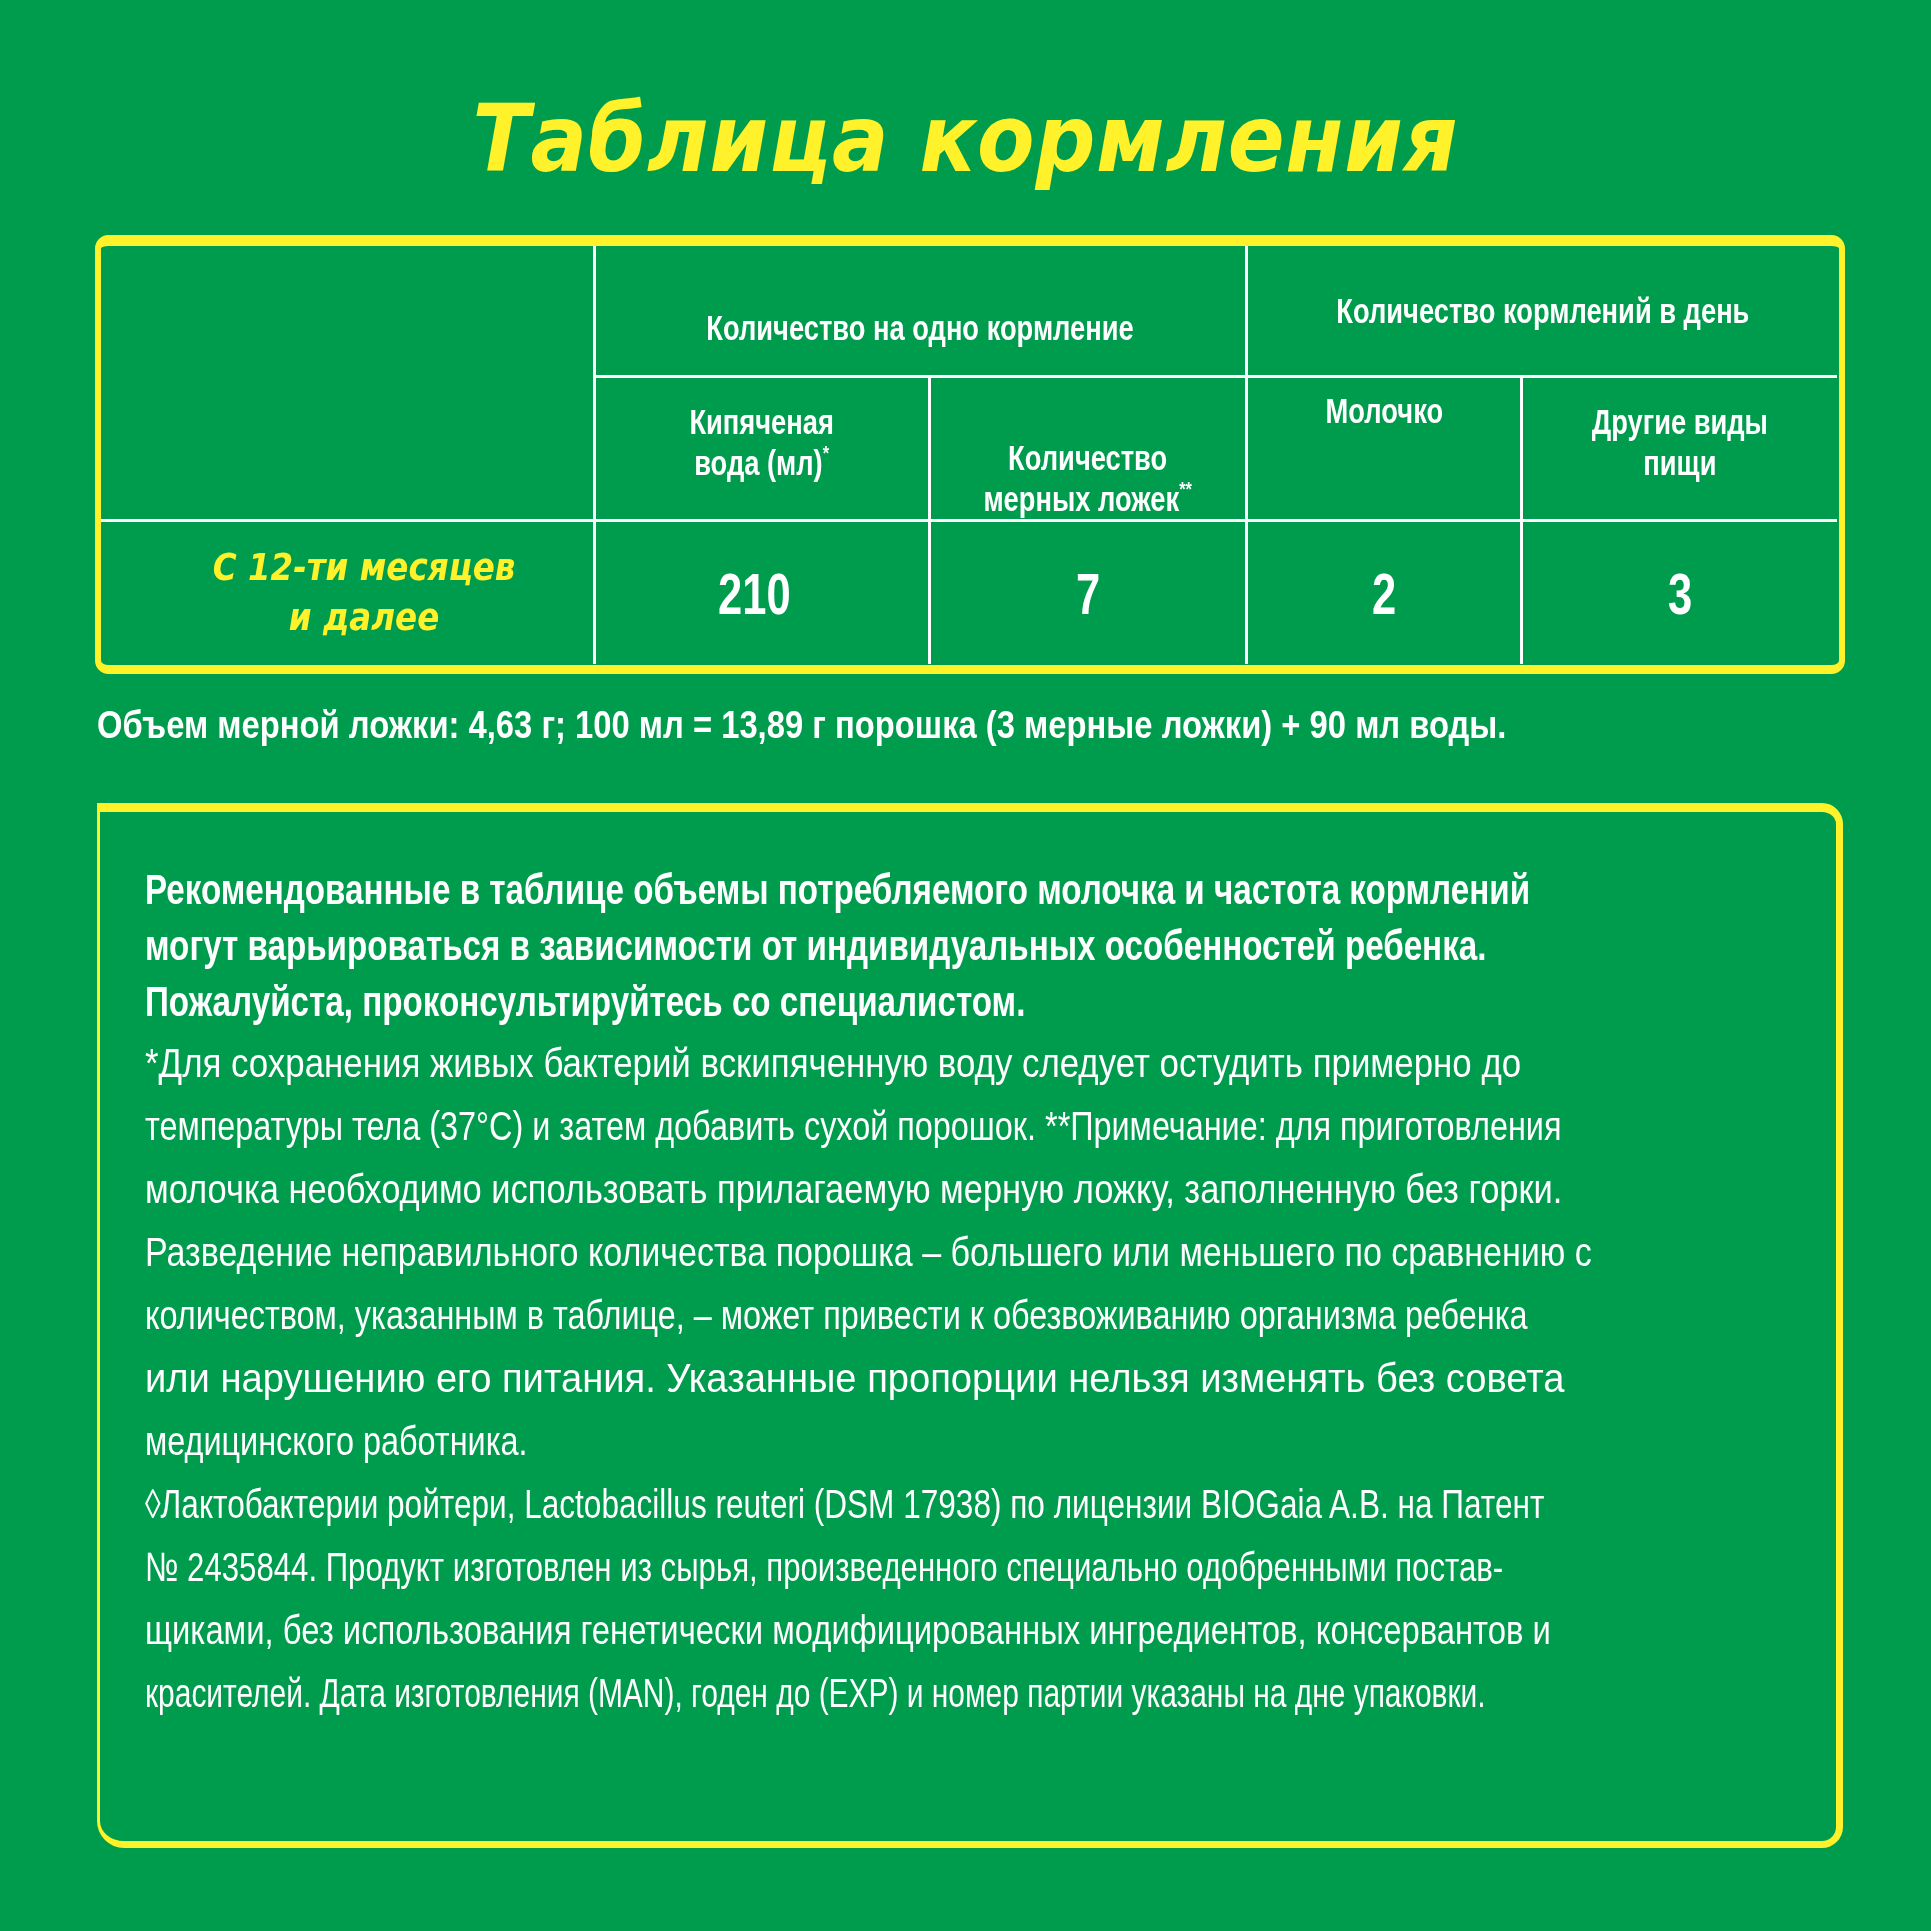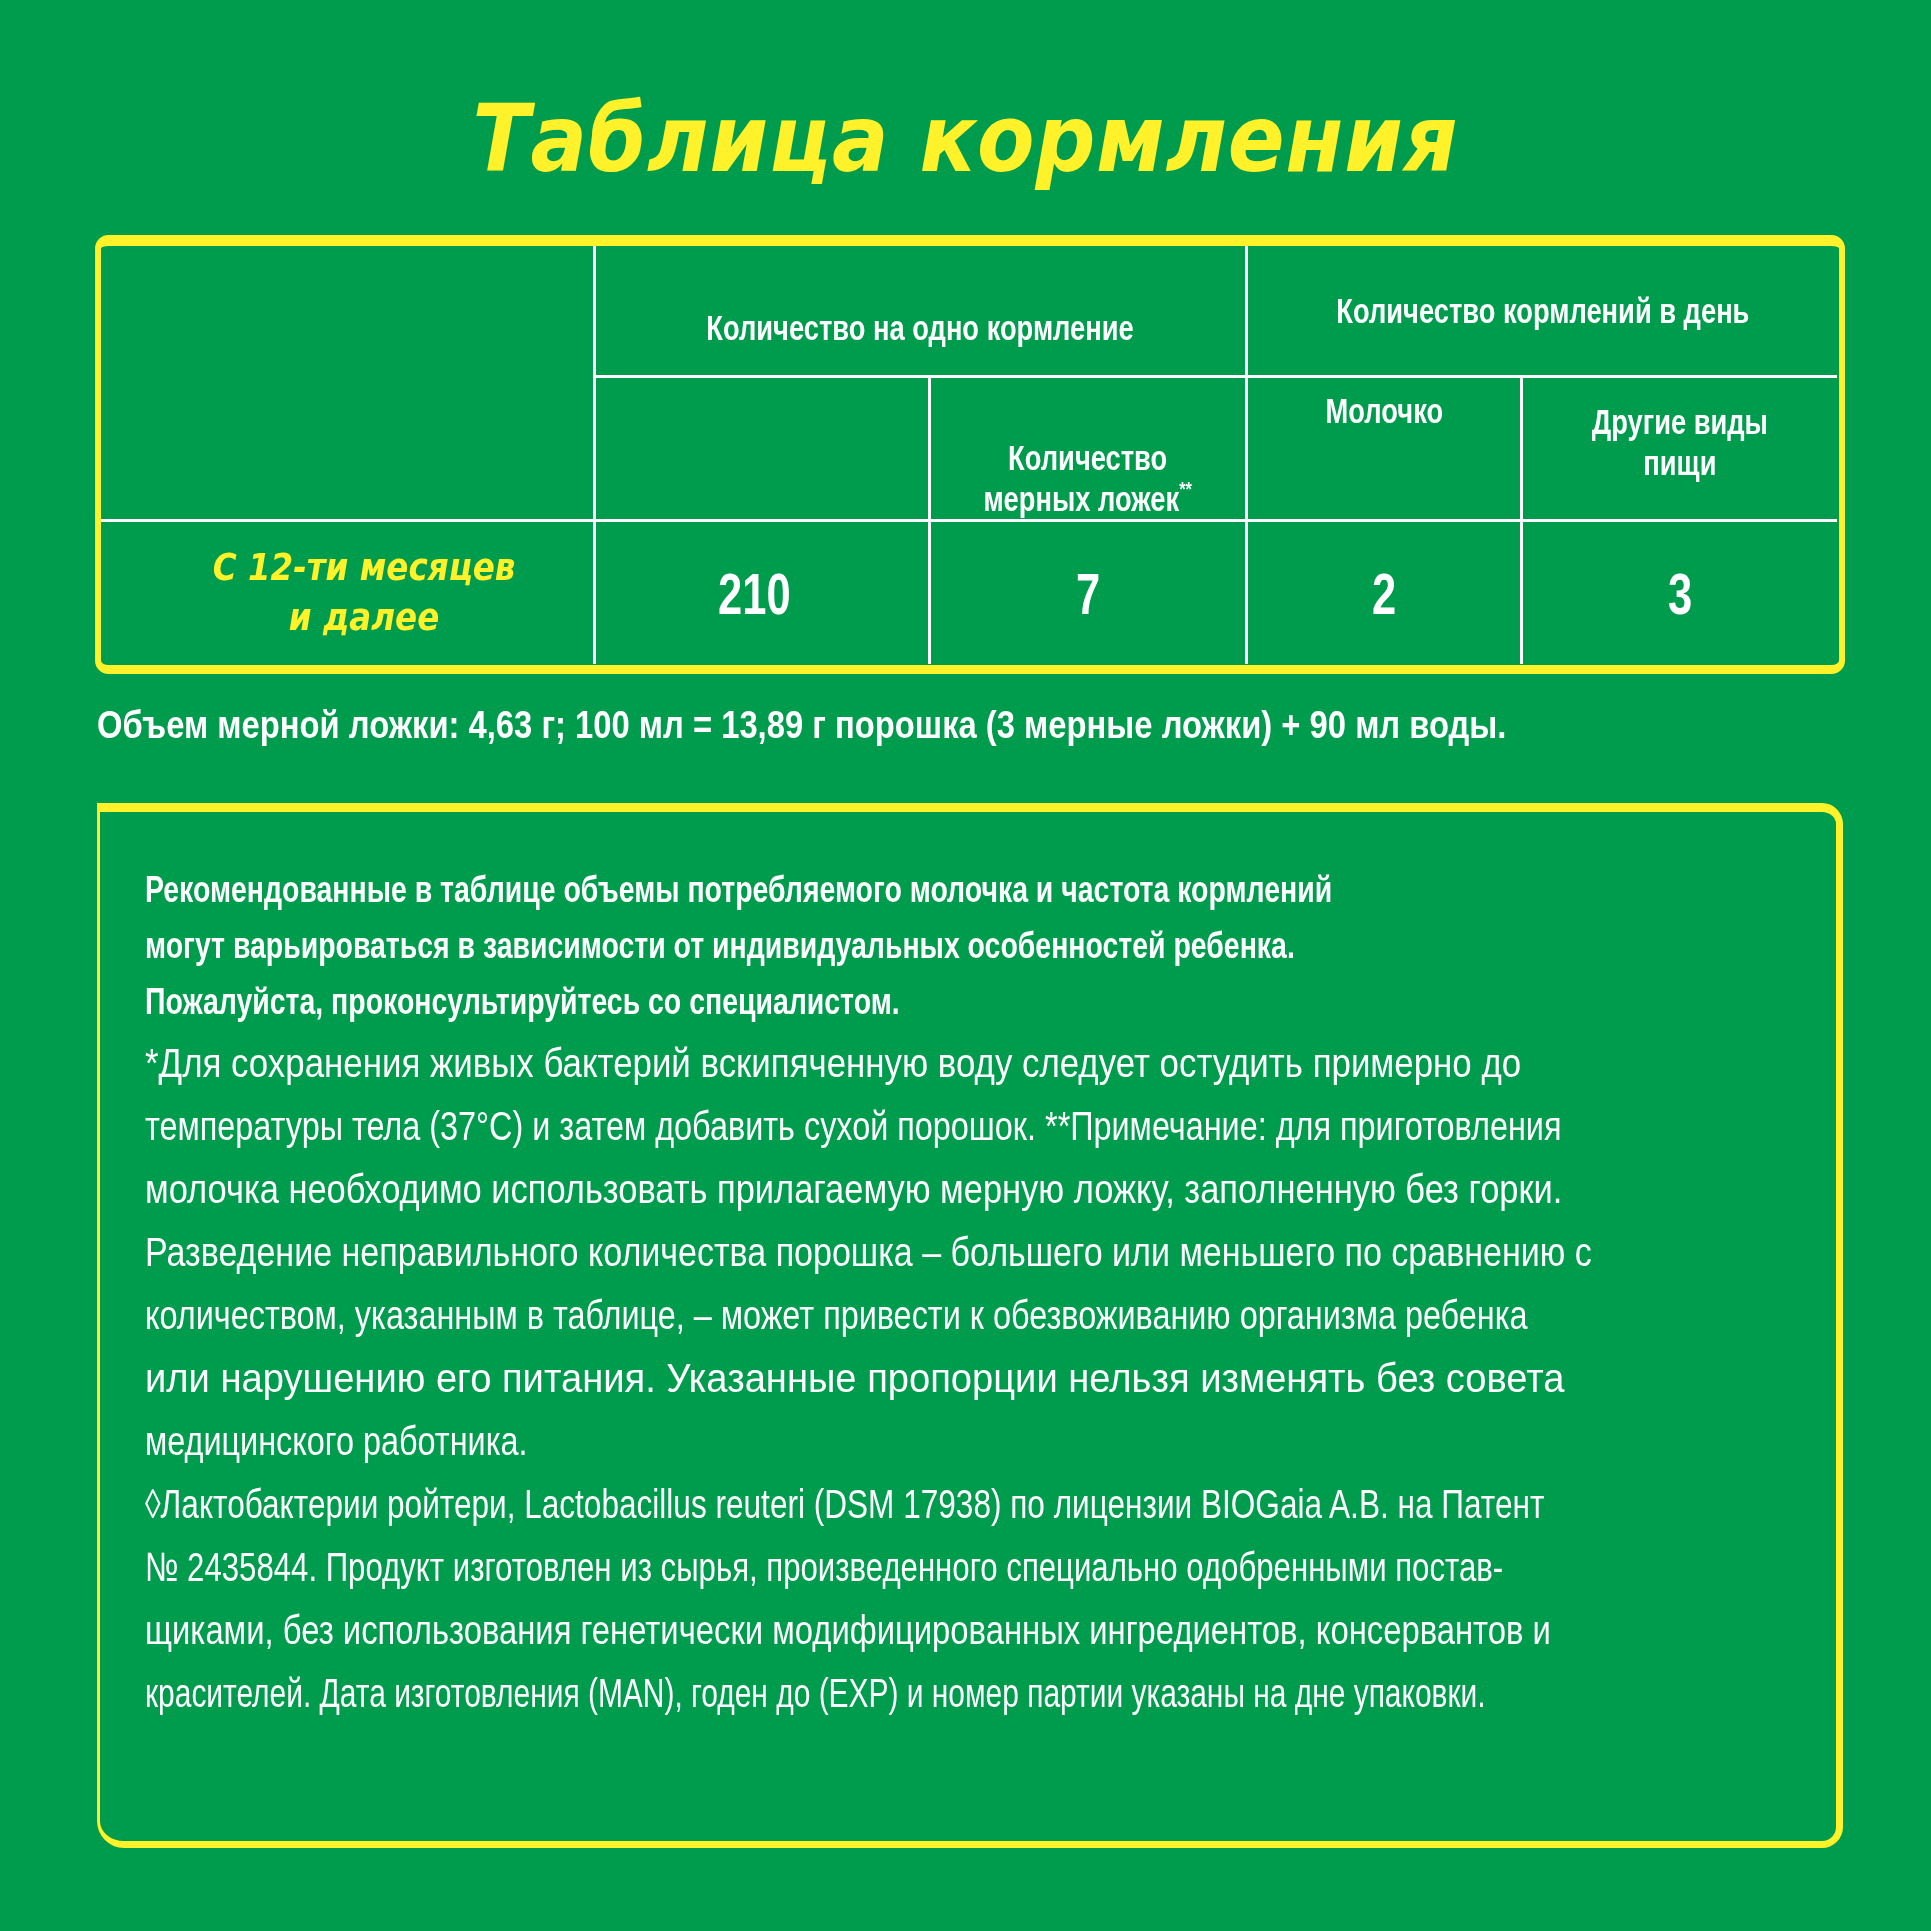--- a/index.html
+++ b/index.html
@@ -67,21 +67,21 @@
     border: 7.7px solid #fff12a;
     border-left-width: 3.9px;
     border-top-width: 9.7px;
     border-radius: 0 21px 21px 27px;
     box-sizing: border-box;
   }
   .note {
     position: absolute; left: 145px; top: 862px; width: 1653px;
   }
   .note-bold {
-    font-weight: bold; font-size: 36px; line-height: 56px;
+    font-weight: bold; font-size: 42px; line-height: 56px;
     text-align: justify; text-align-last: left;
     transform-origin: left top;
   }
   .note-reg {
     font-family: "Liberation Sans Narrow", "Liberation Sans", sans-serif;
     font-size: 41px; line-height: 63px;
   }
   .line {
     display: block; white-space: nowrap; transform-origin: left top;
   }
@@ -103,20 +103,26 @@
     <div class="hline" style="left:0; top:273px; width:1736px;"></div>
 
 
     <div class="cell" style="left:495px; top:0; width:649px; height:162px;">
       <span class="hdr">Количество на одно кормление</span>
     </div>
     <div class="cell" style="left:1147px; top:0; width:589px; height:129px;">
       <span class="hdr">Количество кормлений в день</span>
     </div>
 
+    <div class="cell" style="left:495px; top:132px; width:332px; height:141px; align-items:flex-start; padding-top:23px;">
+      <div class="hdr">
+        <div>Кипяченая</div>
+        <div><span>вода (мл)</span><sup>*</sup></div>
+      </div>
+    </div>
     <div class="cell" style="left:830px; top:132px; width:314px; height:141px; align-items:flex-end; padding-top:16px;">
       <div class="hdr">
         <div>Количество</div>
         <div><span>мерных ложек</span><sup>**</sup></div>
       </div>
     </div>
     <div class="cell" style="left:1147px; top:132px; width:272px; height:141px; align-items:flex-start; padding-top:12px;">
       <div class="hdr">
         <div>Молочко</div>
       </div>

